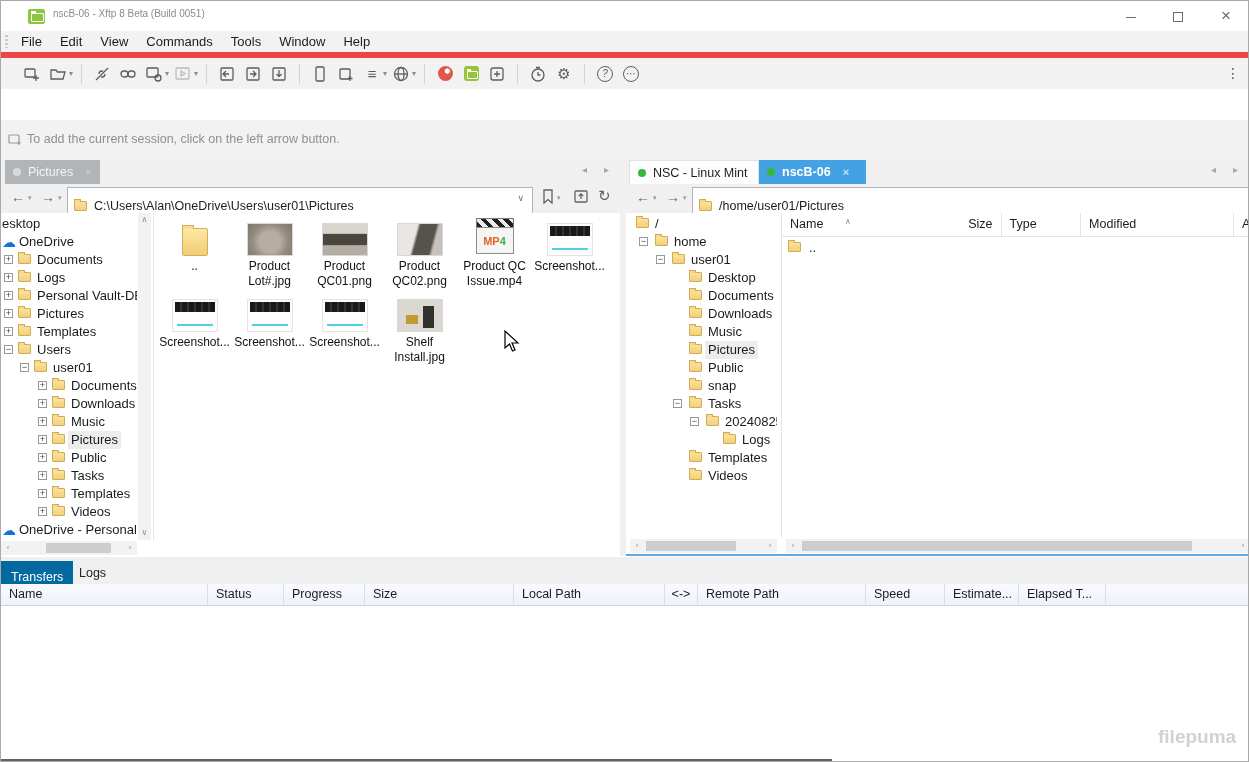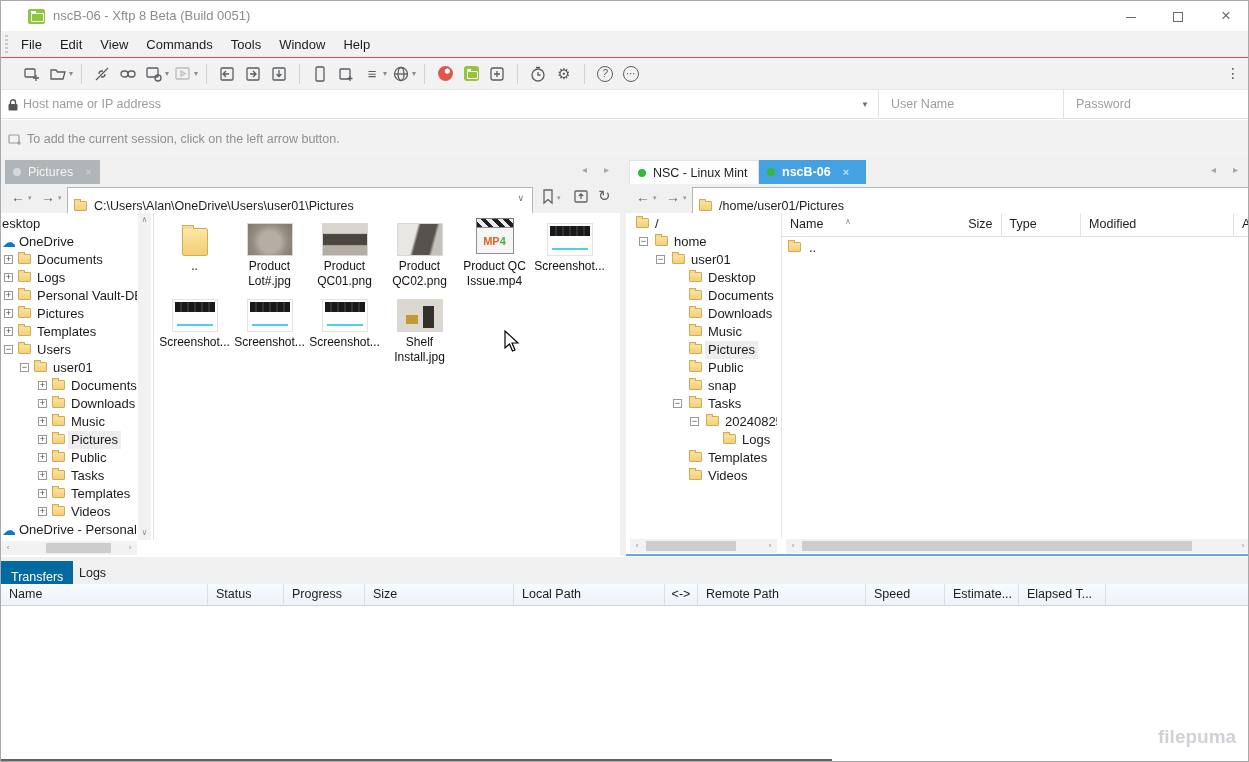--- a/index.html
+++ b/index.html
@@ -4,28 +4,28 @@
 <style>
   html,body{margin:0;padding:0;background:#e8e8e8;font-family:"Liberation Sans","DejaVu Sans",sans-serif;}
   .win{position:relative;width:1249px;height:762px;background:#fff;border:1px solid #a9a9a9;box-sizing:border-box;overflow:hidden;font-size:13px;color:#222;}
   .win *{box-sizing:border-box;}
 
   
   .titlebar{position:absolute;left:0;top:0;width:100%;height:30px;background:#fff;}
   .appicon{position:absolute;left:27px;top:8px;width:17px;height:15px;background:#8dc63f;border-radius:2px;}
   .appicon::before{content:"";position:absolute;left:3px;top:4px;width:11px;height:7px;border:1px solid #fff;border-radius:1px;}
   .appicon::after{content:"";position:absolute;left:3px;top:2px;width:5px;height:2px;background:#fff;}
-  .title{position:absolute;left:52px;top:7px;color:#8b8b8b;font-size:13px;}
+  .title{position:absolute;left:52px;top:7px;color:#8b8b8b;font-size:10px;}
   .winbtn{position:absolute;top:0;width:42px;height:30px;color:#6b6b6b;text-align:center;line-height:30px;font-size:14px;}
   .wb-min{left:1109px;} .wb-max{left:1156px;} .wb-close{left:1204px;font-size:17px;}
   .wb-min i{display:inline-block;width:10px;border-bottom:1px solid #6b6b6b;vertical-align:middle;}
   .wb-max i{display:inline-block;width:10px;height:10px;border:1px solid #6b6b6b;vertical-align:middle;}
 
   
-  .menubar{position:absolute;left:0;top:30px;width:100%;height:27px;background:#f2f2f2;display:flex;align-items:center;padding-left:20px;border-bottom:1px solid #ef4444;}
+  .menubar{position:absolute;left:0;top:30px;width:100%;height:27px;background:#f2f2f2;display:flex;align-items:center;padding-left:20px;border-bottom:6px solid #ef4444;}
   .grip{position:absolute;left:4px;top:4px;bottom:4px;width:3px;background:repeating-linear-gradient(#c9c9c9 0 2px,transparent 2px 4px);}
   .menubar span{margin-right:18px;color:#1c1c1c;}
 
   
   .toolbar{position:absolute;left:0;top:57px;width:100%;height:31px;background:#f2f2f2;display:flex;align-items:center;padding-left:18px;}
   .toolbar .tsep{width:1px;height:20px;background:#d2d2d2;margin:0 7px;}
   .ti{display:inline-flex;align-items:center;justify-content:center;width:22px;height:22px;margin:0 2px;color:#5a5e62;}
   .ti svg{stroke:#5a5e62;fill:none;stroke-width:1.3;}
   .ti.dim svg{stroke:#b9bcbf;}
   .dd{font-size:8px;color:#8a8d90;margin:0 1px 0 -2px;}
@@ -292,36 +292,20 @@
     <span class="tsep"></span>
     <span class="ti">
         <i class="circ">?</i>
       </span>
     <span class="ti">
         <i class="circ">⋯</i>
       </span>
   </div>
   <span class="tmore">⋮</span>
 
-  <div class="hostrow">
-    <span class="lock"><svg width="12" height="14">
-          <rect x="1.5" y="6" width="9" height="6.5" rx="1" fill="#555" stroke="none"></rect>
-          <path d="M3.5 6V4.2a2.5 2.5 0 0 1 5 0V6" fill="none" stroke="#555" stroke-width="1.4"></path>
-        </svg></span>
-    <div class="hostfield f-host">
-        <span class="placeholder">Host name or IP address</span>
-      </div>
-    <span class="hostchev">▼</span>
-    <div class="hostfield f-user">
-        <span class="placeholder">User Name</span>
-      </div>
-    <div class="hostfield f-pass">
-        <span class="placeholder">Password</span>
-      </div>
-  </div>
 
   <div class="hintrow">
     <span class="hintic"><svg width="16" height="14">
           <rect x="1" y="2" width="10" height="8" rx="1"></rect>
           <path d="M11 8v4M9 10h4"></path>
         </svg></span>
     <span>To add the current session, click on the left arrow button.</span>
   </div>
 
   <div class="pane left">

